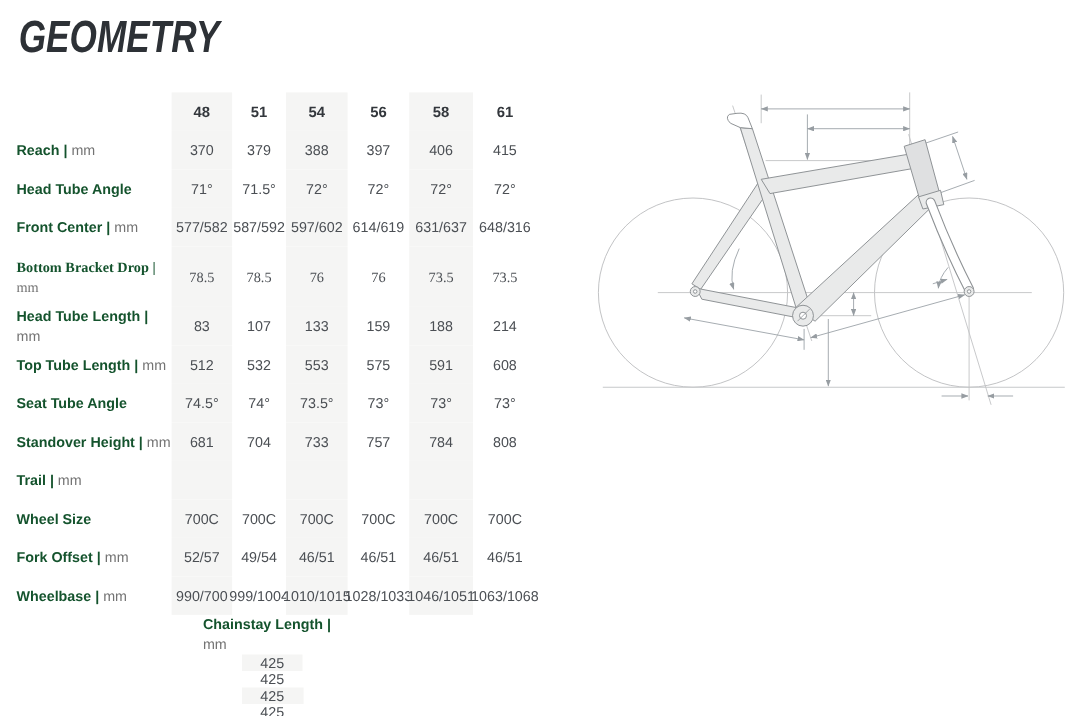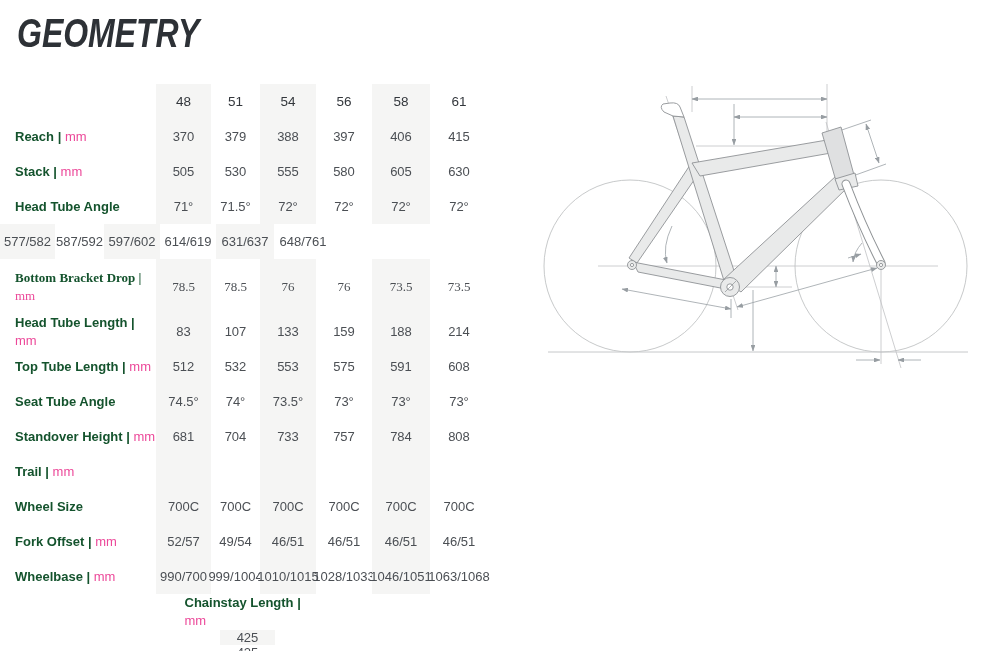--- a/index.html
+++ b/index.html
@@ -13,27 +13,27 @@
     white-space:nowrap;}
 
   
   .geo-table{position:absolute;left:0;top:84px;width:495px;}
   .t-row{display:flex;align-items:center;height:35px;}
   .t-row.tall{height:55px;font-family:Liberation Serif, serif;}
   .t-row.last{height:37px;flex-direction:column;}
   .t-label{width:156px;padding-left:15px;box-sizing:border-box;
     font-size:13px;line-height:18px;color:#33373c;}
   .lbl{font-weight:700;color:#14532d;}
-  .unit{font-weight:400;color:#ec4899;}
+  .unit{font-weight:400;color:#737373;}
   .cell{display:flex;align-items:center;justify-content:center;
     font-size:13px;color:#4b4f54;height:100%;box-sizing:border-box;}
   .c0{width:55px;} .c1{width:49px;} .c2{width:56px;}
   .c3{width:56px;} .c4{width:58px;} .c5{width:58px;}
   .stripe{background:#f5f5f4;}
-  .hdr .cell{font-weight:400;color:#33373c;font-size:13.5px;}
+  .hdr .cell{font-weight:700;color:#33373c;font-size:13.5px;}
 
   
   .diagram{position:absolute;left:540px;top:78px;}
 </style>
 </head>
 <body>
 
 <h1 class="page-title">GEOMETRY</h1>
 
 <div class="geo-table">
@@ -49,44 +49,36 @@
     <div class="t-row">
       <div class="t-label"><span class="lbl">Reach | </span><span class="unit">mm</span></div>
       <div class="cell c0 stripe">370</div>
       <div class="cell c1">379</div>
       <div class="cell c2 stripe">388</div>
       <div class="cell c3">397</div>
       <div class="cell c4 stripe">406</div>
       <div class="cell c5">415</div>
     </div>
     <div class="t-row">
-      <div class="t-label"><span class="lbl">Stack | </span><span class="unit">mm</span></div>
-      <div class="cell c0 stripe">505</div>
-      <div class="cell c1">530</div>
-      <div class="cell c2 stripe">555</div>
-      <div class="cell c3">580</div>
-      <div class="cell c4 stripe">605</div>
-      <div class="cell c5">630</div>
-    </div>
-    <div class="t-row">
       <div class="t-label"><span class="lbl">Head Tube Angle</span><span class="unit"></span></div>
       <div class="cell c0 stripe">71°</div>
       <div class="cell c1">71.5°</div>
       <div class="cell c2 stripe">72°</div>
       <div class="cell c3">72°</div>
       <div class="cell c4 stripe">72°</div>
       <div class="cell c5">72°</div>
     </div>
     <div class="t-row">
+      <div class="t-label"><span class="lbl">Front Center | </span><span class="unit">mm</span></div>
       <div class="cell c0 stripe">577/582</div>
       <div class="cell c1">587/592</div>
       <div class="cell c2 stripe">597/602</div>
       <div class="cell c3">614/619</div>
       <div class="cell c4 stripe">631/637</div>
-      <div class="cell c5">648/761</div>
+      <div class="cell c5">648/316</div>
     </div>
     <div class="t-row tall">
       <div class="t-label"><span class="lbl">Bottom Bracket Drop | </span><span class="unit">mm</span></div>
       <div class="cell c0 stripe">78.5</div>
       <div class="cell c1">78.5</div>
       <div class="cell c2 stripe">76</div>
       <div class="cell c3">76</div>
       <div class="cell c4 stripe">73.5</div>
       <div class="cell c5">73.5</div>
     </div>

